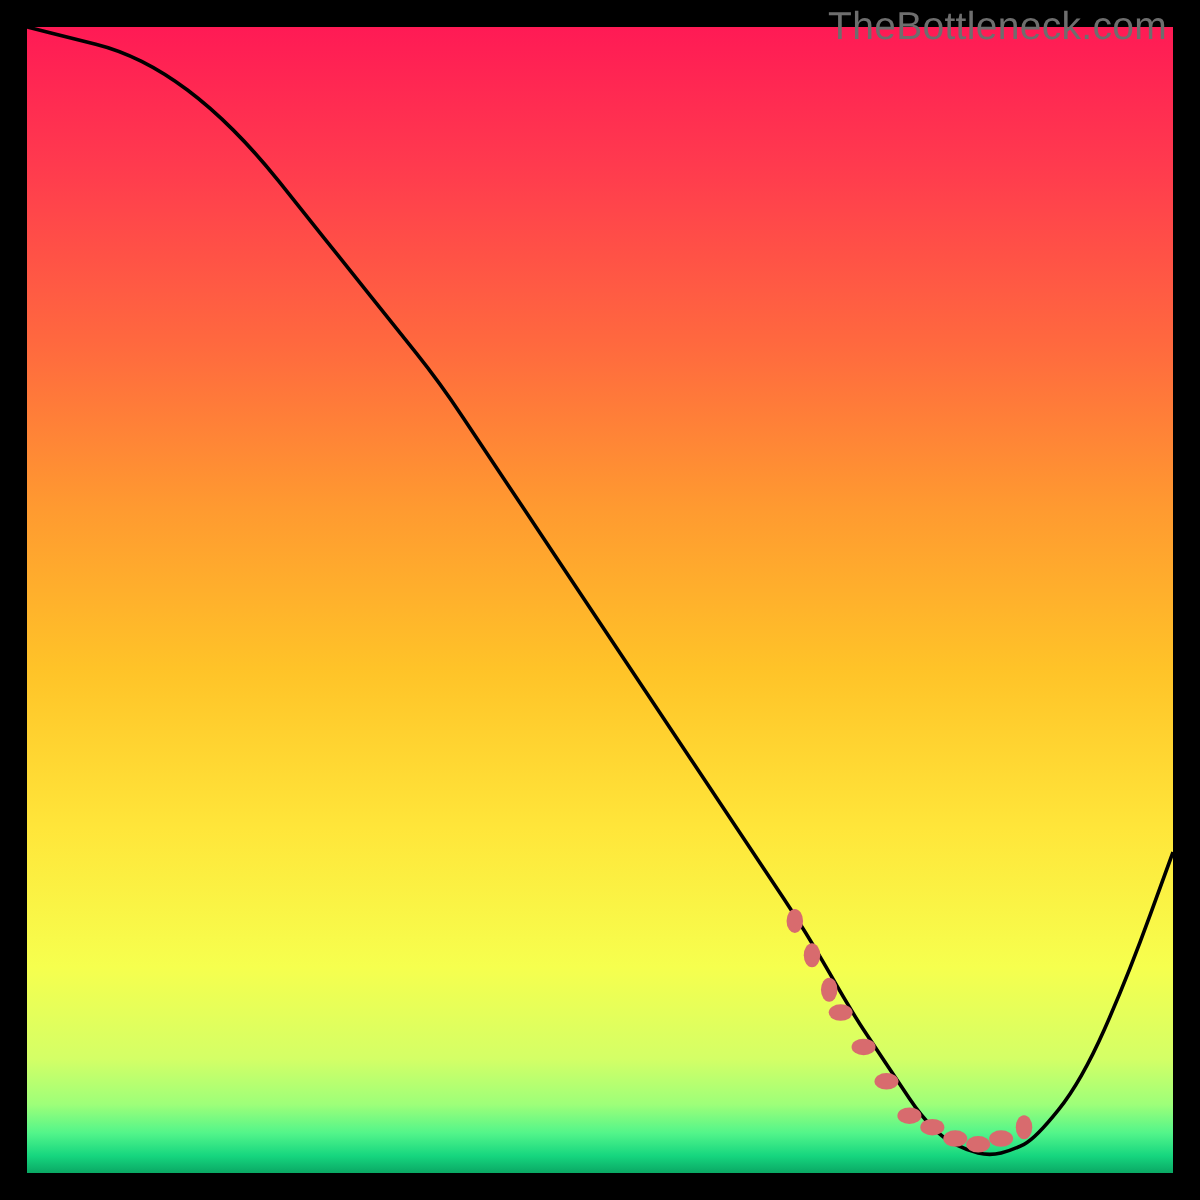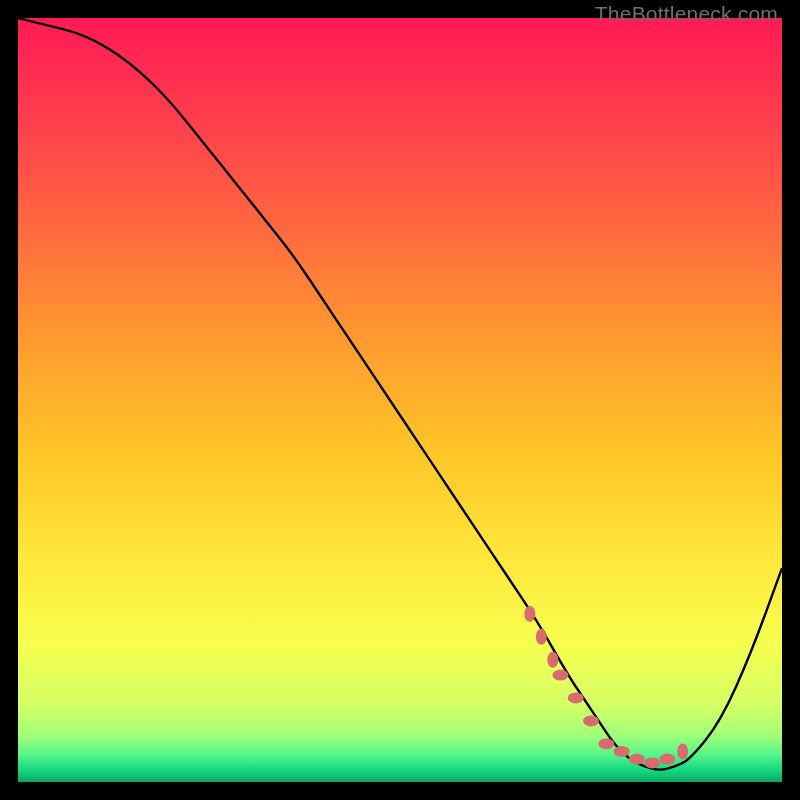--- a/index.html
+++ b/index.html
@@ -33,21 +33,21 @@
     position: absolute;
     inset: 0;
     width: 100%;
     height: 100%;
   }
   .watermark {
     position: absolute;
     top: 2px;
     right: 22px;
     color: #6e6e6e;
-    font-size: 21px;
+    font-size: 26px;
     font-weight: 500;
     letter-spacing: 0.2px;
   }
 </style>
 </head>
 <body>
 
 <div class="frame">
   <div class="plot-area">
     <svg class="gradient-bg" viewBox="0 0 764 764" preserveAspectRatio="none">

